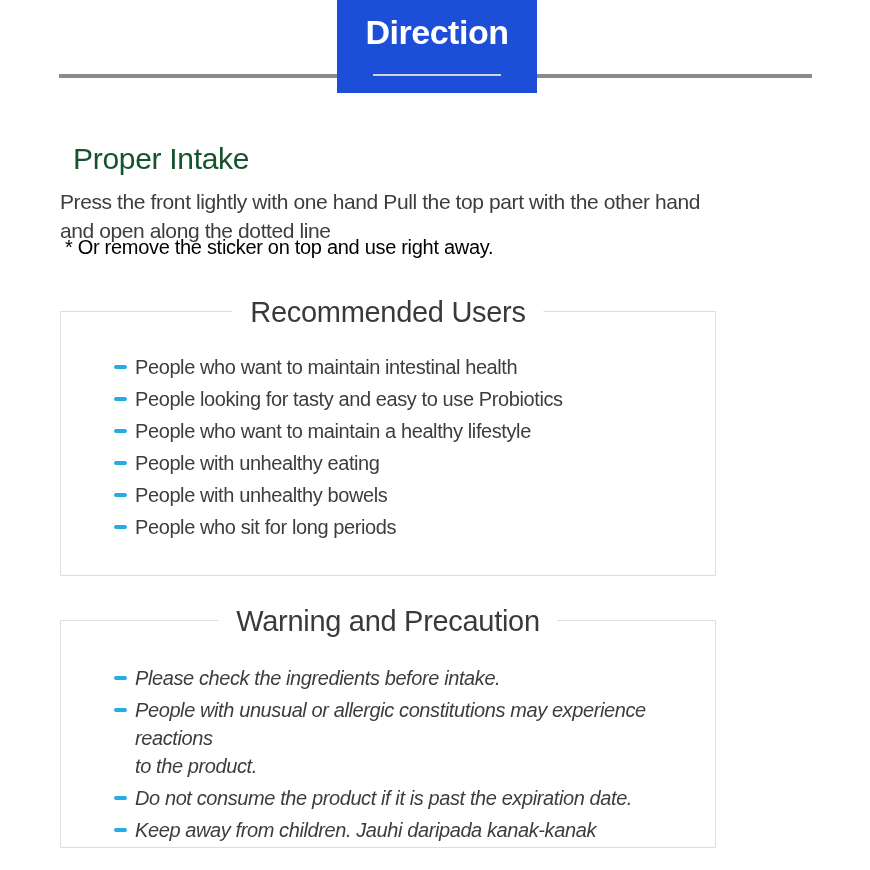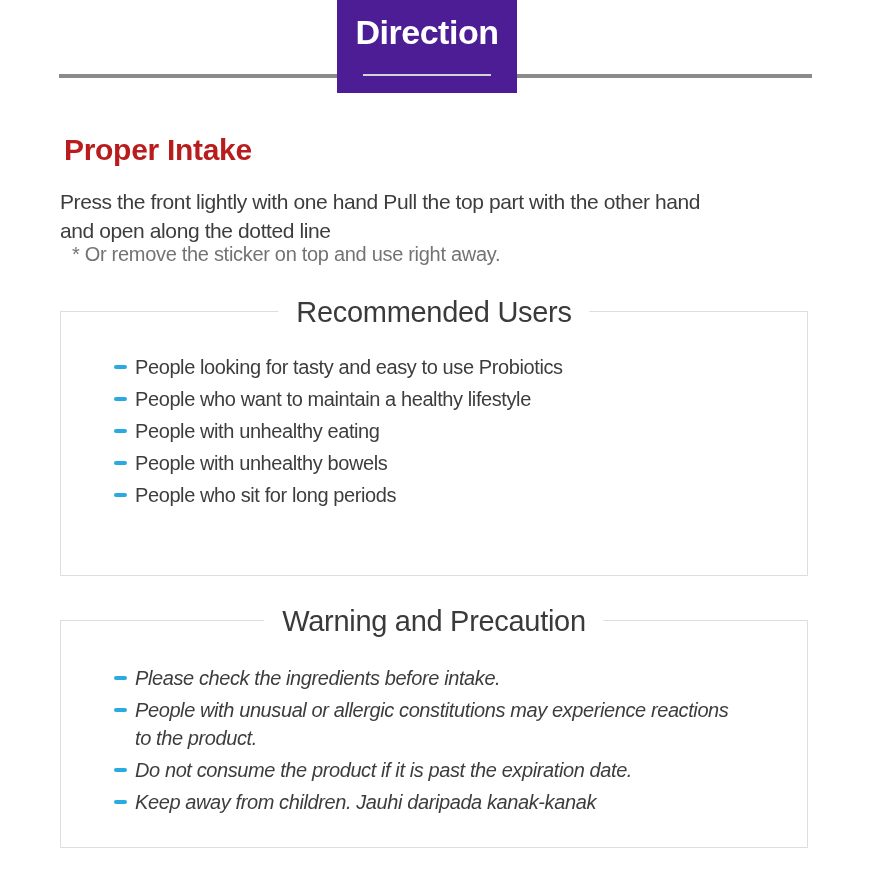--- a/index.html
+++ b/index.html
@@ -2,46 +2,46 @@
 <html><head>
 <meta charset="utf-8">
 <style>
   html, body { margin:0; padding:0; background:#ffffff; }
   .page {
     position:relative; width:870px; height:870px; background:#ffffff;
     overflow:hidden; font-family:"Liberation Sans", sans-serif;
   }
   
   .top-rule { position:absolute; left:59px; top:74px; width:753px; height:4px; background:#8b8b8b; }
-  .header-box { position:absolute; left:337px; top:0; width:180px; height:93px; background:#4c1d95; }
+  .header-box { position:absolute; left:337px; top:0; width:200px; height:93px; background:#1d4ed8; }
   .header-title {
     position:absolute; top:13px; left:0; width:100%; text-align:center;
     color:#ffffff; font-size:34px; font-weight:bold; letter-spacing:-0.5px;
   }
   .header-underline {
     position:absolute; top:74px; left:50%; transform:translateX(-50%);
     width:128px; height:2px; background:#d3d3d3;
   }
   
   .intake-heading {
-    position:absolute; left:60px; top:129px; margin:4px;
-    font-size:30px; font-weight:bold; color:#b91c1c; letter-spacing:-0.3px;
+    position:absolute; left:60px; top:129px; margin:13px;
+    font-size:30px; font-weight:normal; color:#14532d; letter-spacing:-0.3px;
   }
   .intake-body {
     position:absolute; left:60px; top:187px; width:765px; margin:0;
     font-size:21px; line-height:29px; color:#3d3d3d;
     white-space:pre-line; letter-spacing:-0.4px;
   }
   .intake-note {
-    position:absolute; left:60px; top:231px; margin:12px;
-    font-size:20px; color:#737373; letter-spacing:-0.3px;
+    position:absolute; left:60px; top:231px; margin:5px;
+    font-size:20px; color:#000000; letter-spacing:-0.3px;
   }
   
   .info-box {
-    position:absolute; left:60px; width:748px; box-sizing:border-box;
+    position:absolute; left:60px; width:656px; box-sizing:border-box;
     border:1px solid #dedede; background:#ffffff;
   }
   .box-recommended { top:311px; height:265px; }
   .box-warning { top:620px; height:228px; }
   .box-title {
     position:absolute; left:50%; top:0; transform:translate(-50%,-50%);
     background:#ffffff; padding:0 18px; white-space:nowrap;
     font-size:29px; color:#3a3a3a; letter-spacing:-0.3px;
   }
   .bullet-list { list-style:none; margin:0; padding:41px 18px 0 53px; }
@@ -69,20 +69,24 @@
   </div>
 
   <h2 class="intake-heading">Proper Intake</h2>
   <p class="intake-body">Press the front lightly with one hand Pull the top part with the other hand
 and open along the dotted line</p>
   <p class="intake-note">* Or remove the sticker on top and use right away.</p>
 
   <section class="info-box box-recommended">
     <div class="box-title">Recommended Users</div>
     <ul class="bullet-list">
+      <li>
+        <span class="dash"></span>
+        <span class="li-text">People who want to maintain intestinal health</span>
+      </li>
       <li>
         <span class="dash"></span>
         <span class="li-text">People looking for tasty and easy to use Probiotics</span>
       </li>
       <li>
         <span class="dash"></span>
         <span class="li-text">People who want to maintain a healthy lifestyle</span>
       </li>
       <li>
         <span class="dash"></span>

